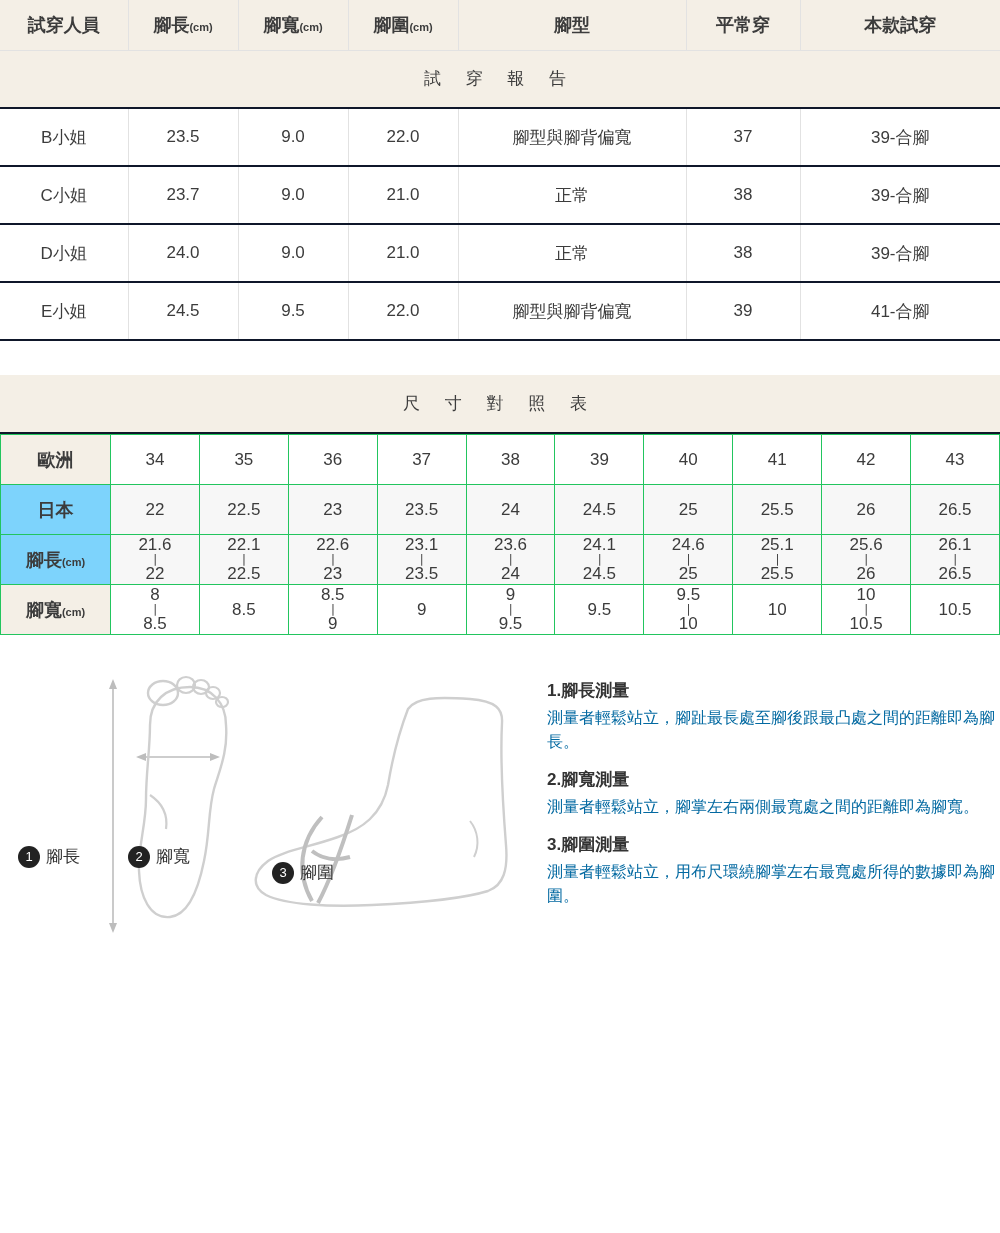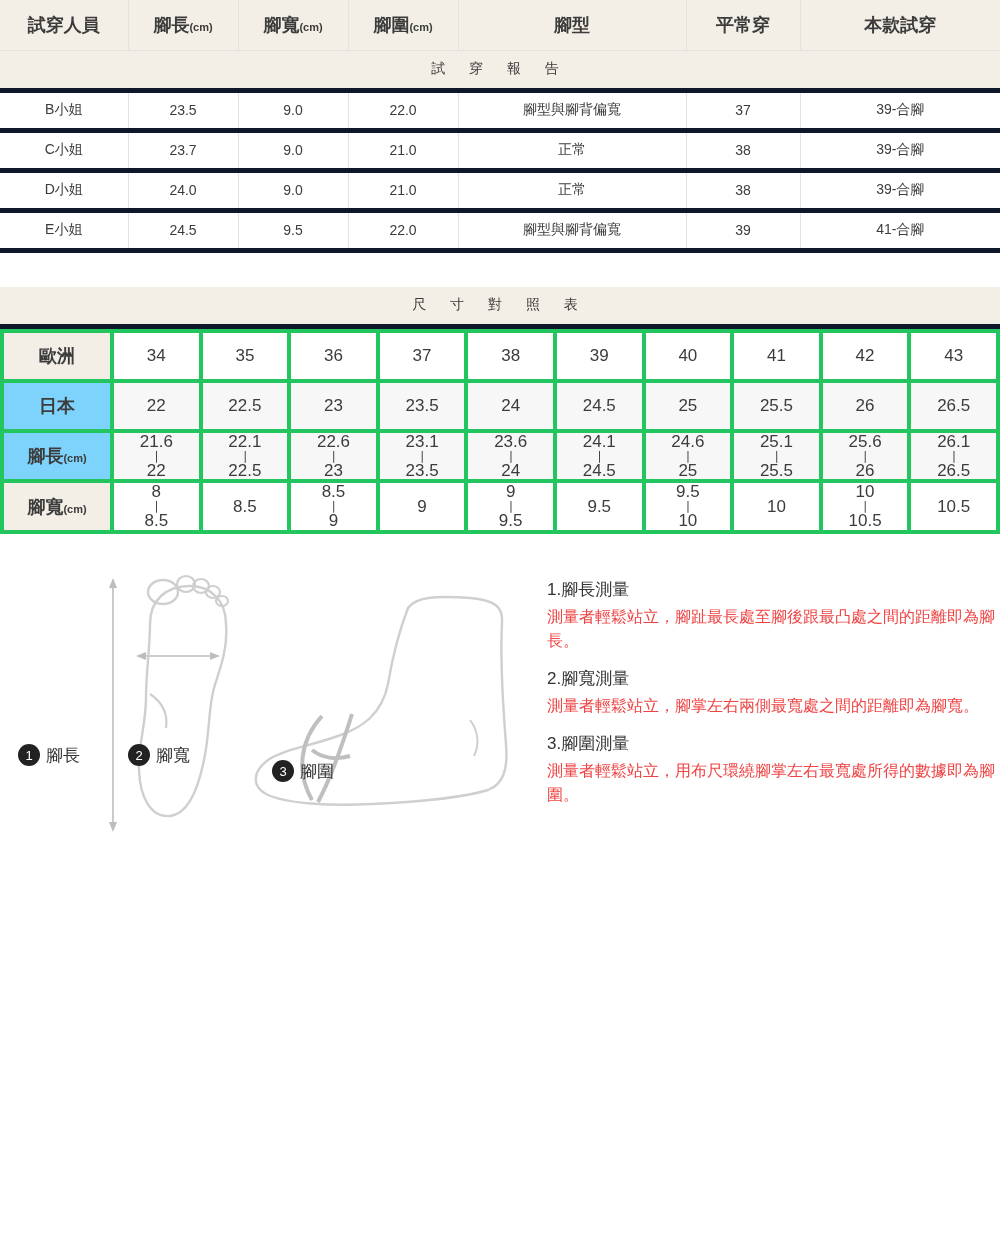--- a/index.html
+++ b/index.html
@@ -21,45 +21,45 @@
   .title-row td {
     background: #f4efe6;
     text-align: center;
     font-size: 25px;
     letter-spacing: 10px;
     padding: 13px 0 13px 10px;
     color: #3a3a3a;
     border: none;
   }
   table.rep td, table.rep th {
-    border-bottom: 5px solid #0f172a;
+    border-bottom: 2px solid #0f172a;
     text-align: center;
-    font-size: 14px;
+    font-size: 17px;
     color: #3c3c3c;
     padding: 0;
-    height: 40px;
+    height: 58px;
     vertical-align: middle;
   }
   table.rep thead th {
     background: #f4efe6;
     font-weight: bold;
     font-size: 18px;
     height: 50px;
     border-bottom: 1px solid #e2e2e2;
     margin-top: 32px;
   }
   table.rep thead th .unit { font-size: 11px; font-weight: bold; }
   table.rep td.vl, table.rep th.vl { border-left: 1px solid #e2e2e2; }
 
   .gap { height: 34px; }
 
   
   table.conv { border-top: none; }
   table.conv td {
-    border: 4px solid #22c55e;
+    border: 1px solid #22c55e;
     text-align: center;
     font-size: 17px;
     color: #3c3c3c;
     height: 50px;
     padding: 0;
   }
   table.conv td.rowhead {
     background: #f4efe6;
     font-weight: bold;
     font-size: 18px;
@@ -73,25 +73,25 @@
 
   
   .bottom {
     display: flex;
     width: 1000px;
     padding: 30px 0 0 0;
   }
   .illus { width: 545px; position: relative; height: 320px; }
   .notes { width: 455px; padding-left: 2px; padding-top: 14px; }
   .note-h {
-    font-size: 17px; font-weight: normal; color: #333;
+    font-size: 17px; font-weight: bold; color: #333;
     margin: 0 0 4px 0;
   }
   .note-b {
-    font-size: 16px; color: #ef4444; line-height: 1.5;
+    font-size: 16px; color: #0369a1; line-height: 1.5;
     margin: 0 0 14px 0;
   }
   .badge {
     display: inline-flex; align-items: center; justify-content: center;
     width: 22px; height: 22px; border-radius: 50%;
     background: #222; color: #fff; font-size: 13px;
     font-family: "Liberation Sans", sans-serif;
   }
   .lbl { font-size: 17px; color: #333; margin-left: 6px; }
   .lblwrap { position: absolute; display: flex; align-items: center; }

